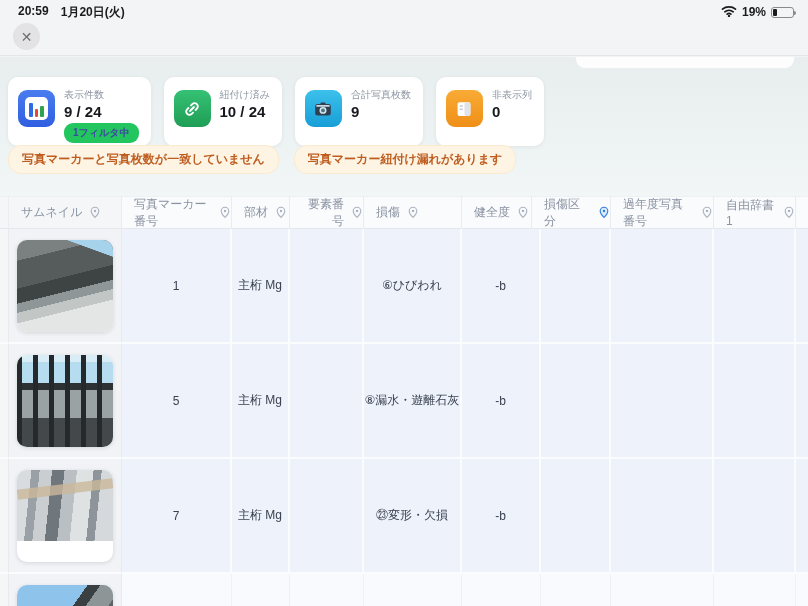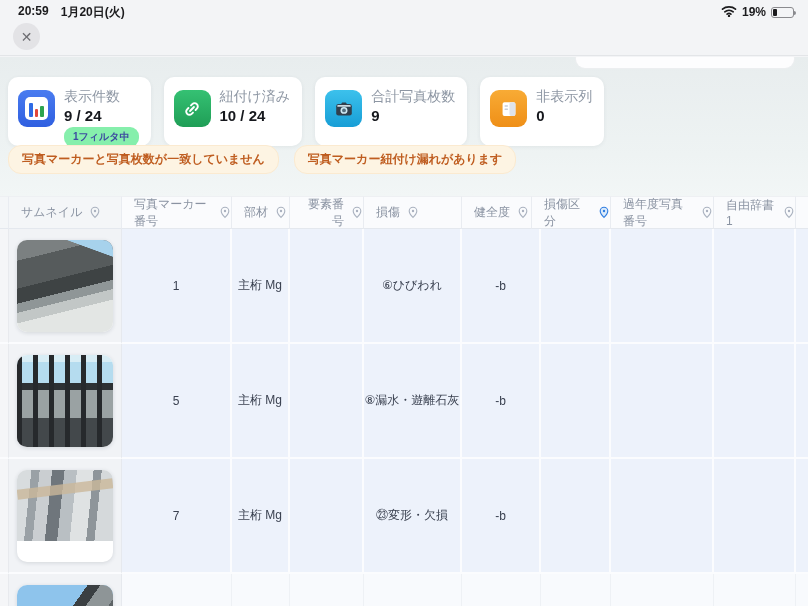--- a/index.html
+++ b/index.html
@@ -39,23 +39,23 @@
   .app-icon { width:37px; height:37px; border-radius:9px; flex:none;
     display:flex; align-items:center; justify-content:center; margin-top:3px; }
   .ic-blue { background:linear-gradient(180deg,#4a7cf0,#2f5fe0); }
   .ic-green { background:linear-gradient(180deg,#35c173,#1f9e56); }
   .ic-cyan { background:linear-gradient(180deg,#3cc1ec,#179ed6); }
   .ic-orange { background:linear-gradient(180deg,#f8ab35,#ef8f17); }
   .chart-glyph { width:23px; height:23px; background:#fff; border-radius:5px;
     display:flex; align-items:flex-end; justify-content:center; gap:2px; padding:3px 2px; }
   .chart-glyph i { width:3.5px; border-radius:1px; display:block; }
   .card-col { display:flex; flex-direction:column; }
-  .card-label { font-size:14px; color:#8d96a3; margin-top:1px; white-space:nowrap; }
+  .card-label { font-size:10px; color:#8d96a3; margin-top:1px; white-space:nowrap; }
   .card-value { font-size:15px; font-weight:bold; color:#16181d; margin-top:1px; white-space:nowrap; }
-  .filter-badge { margin-top:3px; align-self:flex-start; background:#86efac; color:#3d4ba0;
+  .filter-badge { margin-top:3px; align-self:flex-start; background:#22c55e; color:#3d4ba0;
     font-size:10px; font-weight:bold; padding:3px 9px; border-radius:9px; white-space:nowrap; }
   .warnings { position:absolute; top:88px; left:8px; display:flex; gap:15px; }
   .warn-pill { background:#fdf4e3; border:1px solid #fbead0; color:#bf5d20;
     font-size:12px; font-weight:bold; padding:5px 13px; border-radius:13px; white-space:nowrap; }
   
   .table { position:absolute; top:196px; left:0; right:0; bottom:0; background:#4c1d95;
     overflow:hidden; }
   .trow { display:flex; width:836px; }
   .thead { height:33px; }
   .thead .cell { background:#fafbfd; border-bottom:1px solid #e4e8ee;

